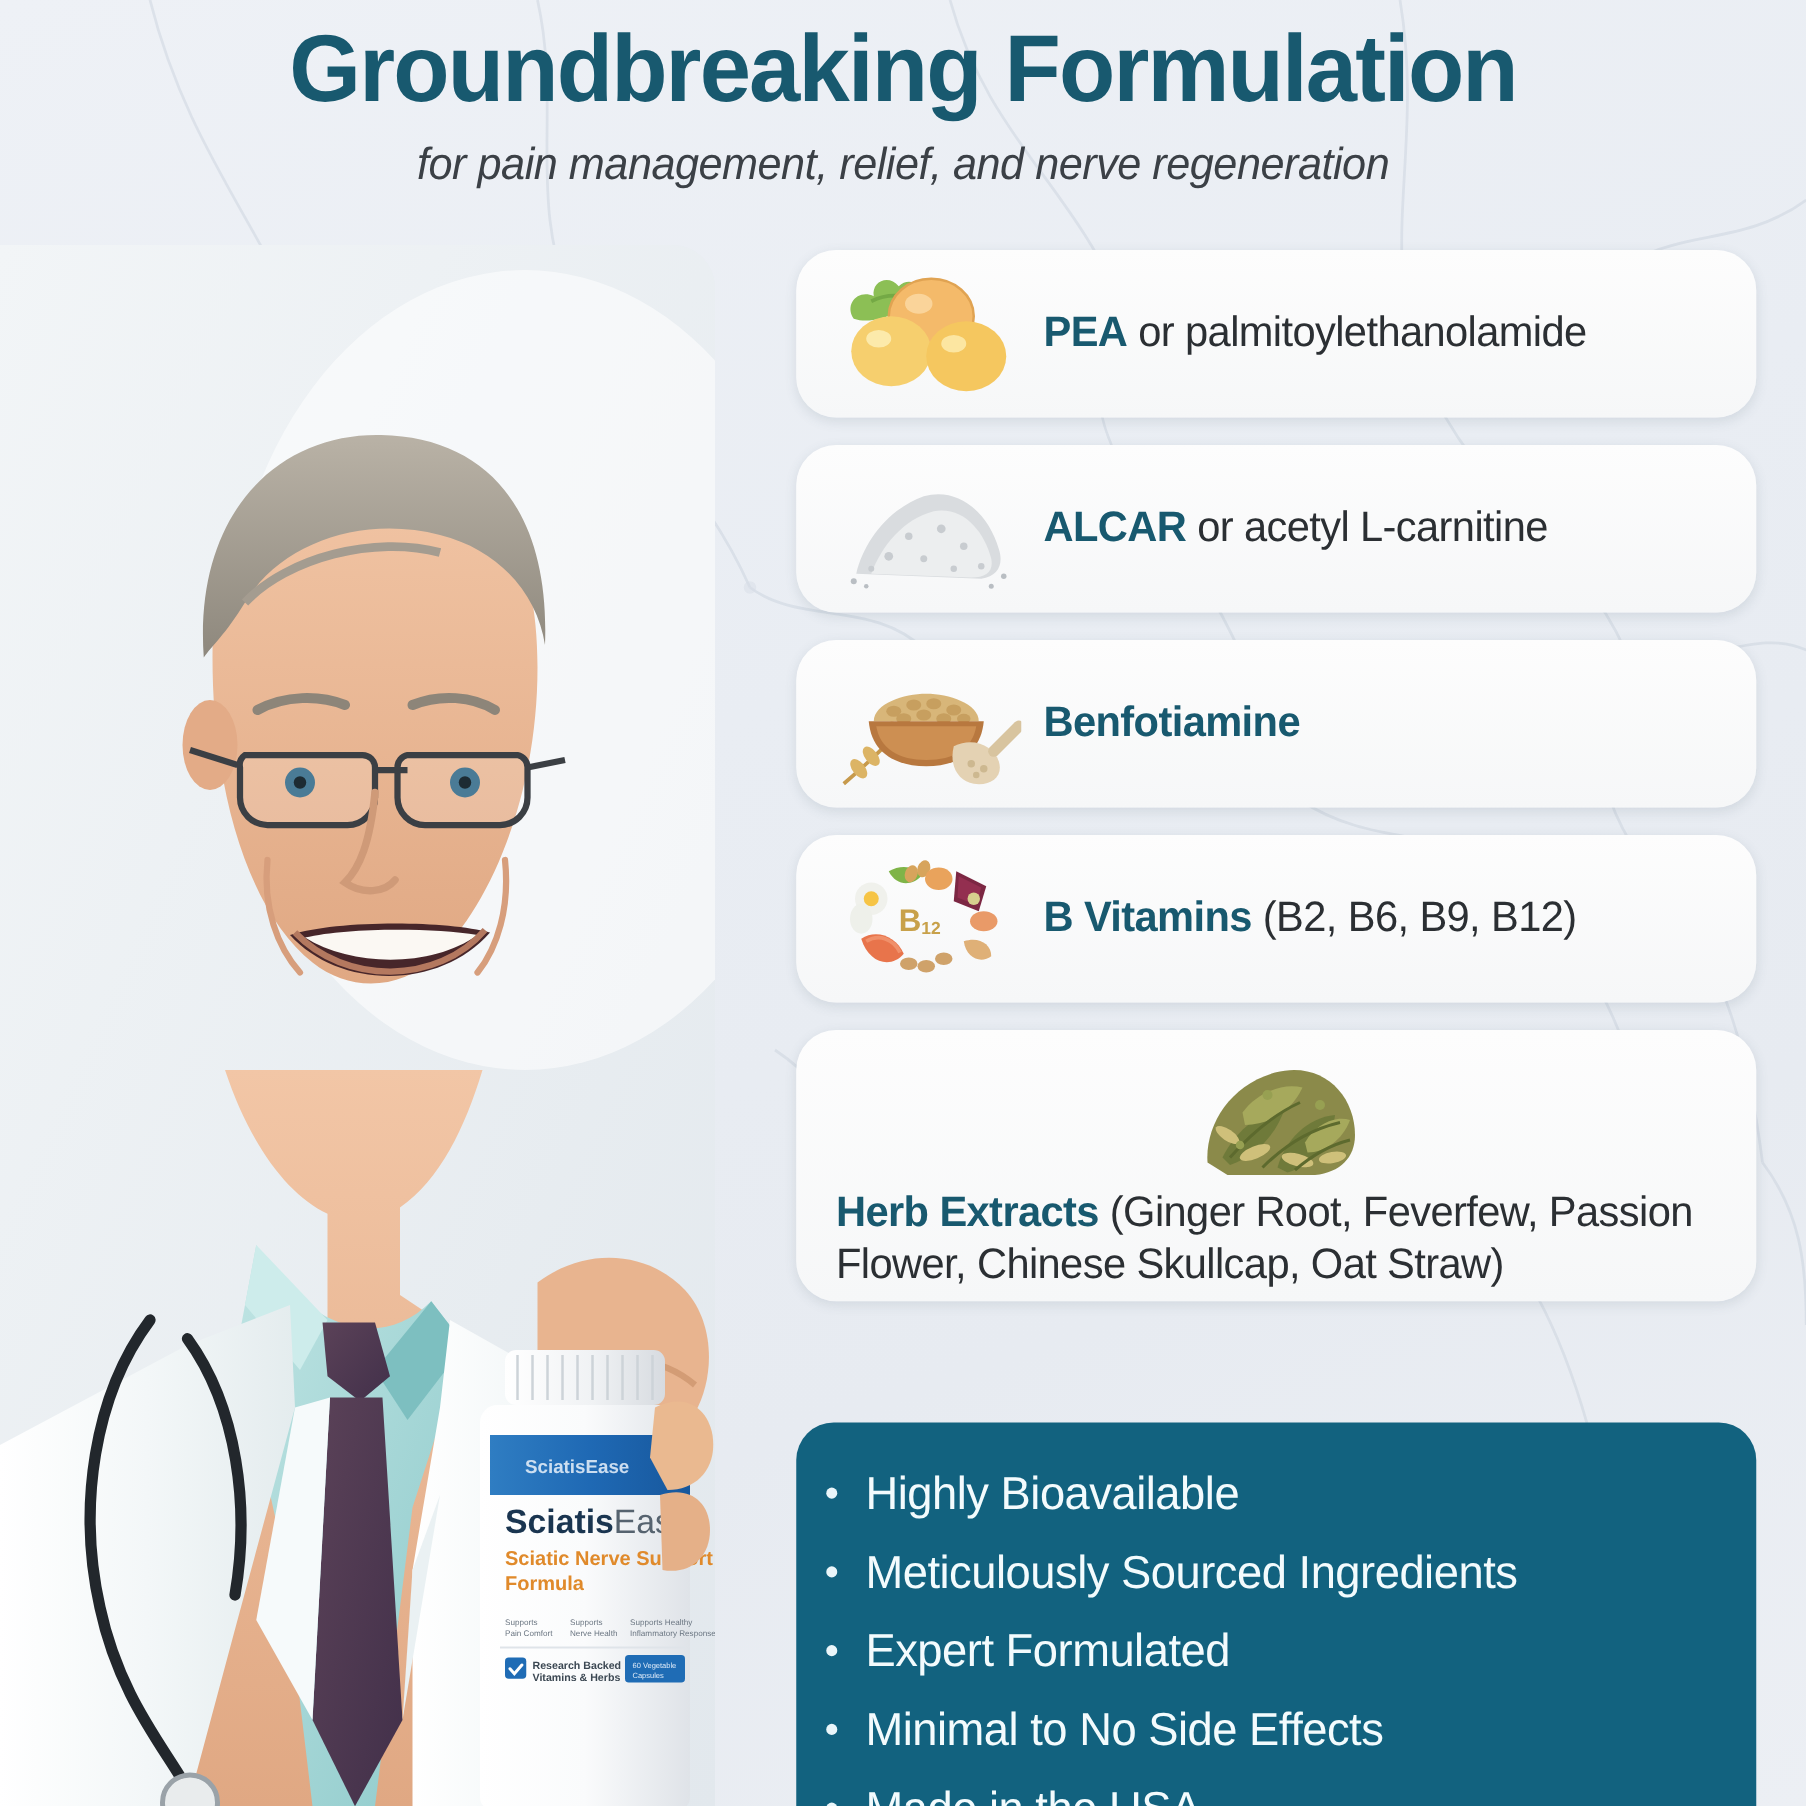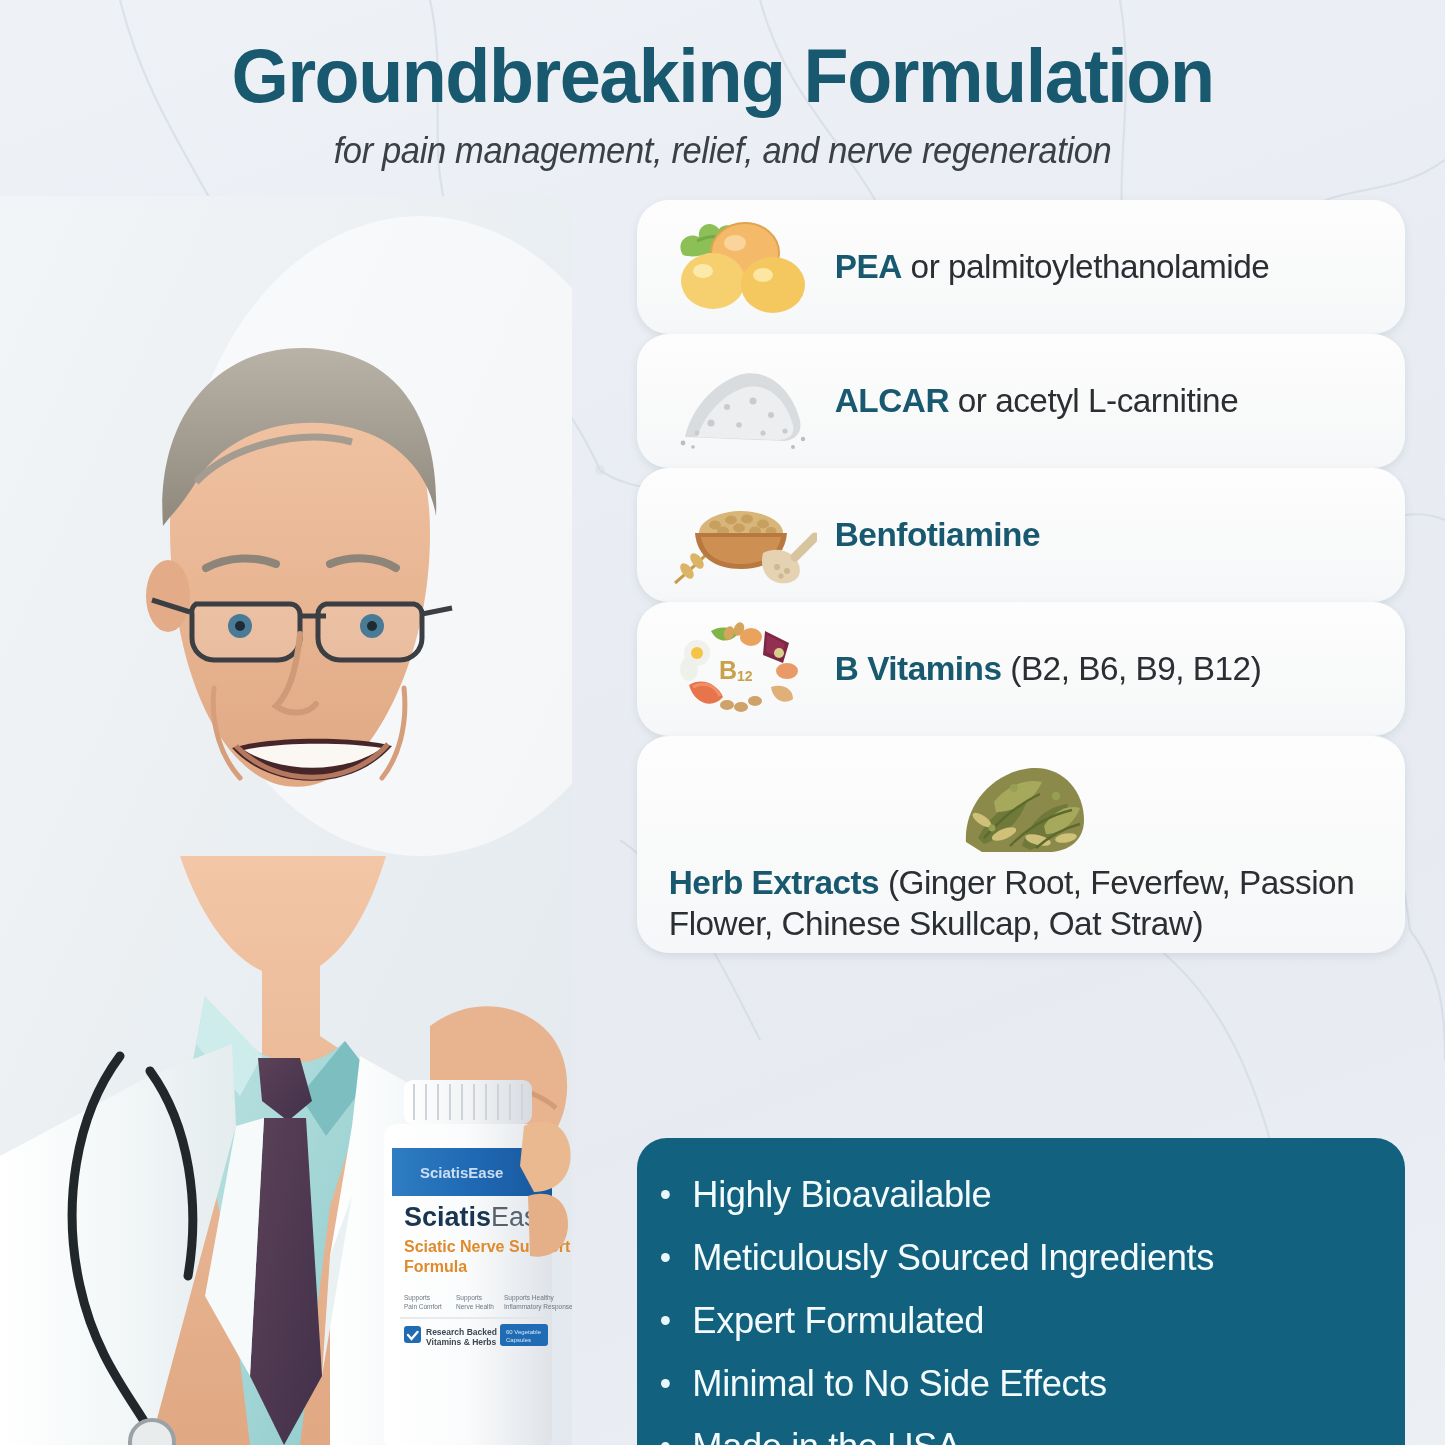--- a/index.html
+++ b/index.html
@@ -27,21 +27,21 @@
     opacity: .55;
     pointer-events: none;
   }
 
   
   .header {
     position: absolute;
     top: 0; left: 0; right: 0;
     height: 192px;
     text-align: center;
-    padding-top: 36px;
+    padding-top: 16px;
     z-index: 5;
   }
   .title {
     font-size: 76px;
     font-weight: 700;
     letter-spacing: -1.5px;
     color: #18596f;
     line-height: 1.05;
     font-family: "Liberation Sans", sans-serif;
     transform: scaleX(.97);
@@ -76,20 +76,21 @@
     top: 200px;
     width: 768px;
     z-index: 4;
   }
   .card {
     display: flex;
     align-items: center;
     background: linear-gradient(180deg, #fdfdfd 0%, #f6f7f8 100%);
     border-radius: 32px;
     box-shadow: 0 3px 9px rgba(70,90,110,.13);
+    margin-bottom: 22px;
     min-height: 134px;
     padding: 8px 18px 8px 22px;
   }
   .card.tall { min-height: 156px; flex-direction: column; }
 
   .card-icon {
     width: 166px;
     min-width: 166px;
     height: 118px;
     display: flex;

